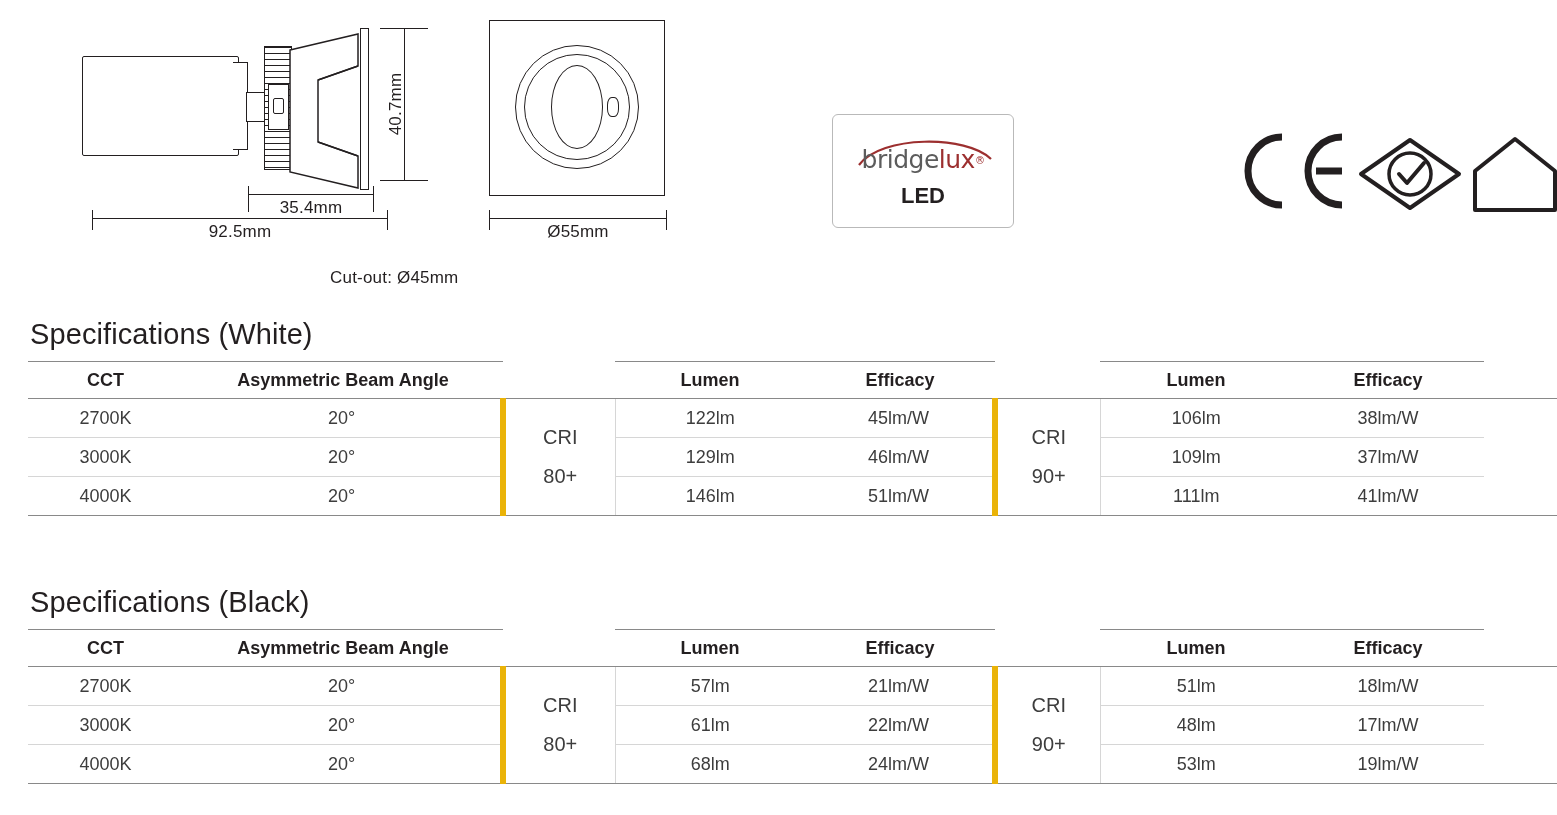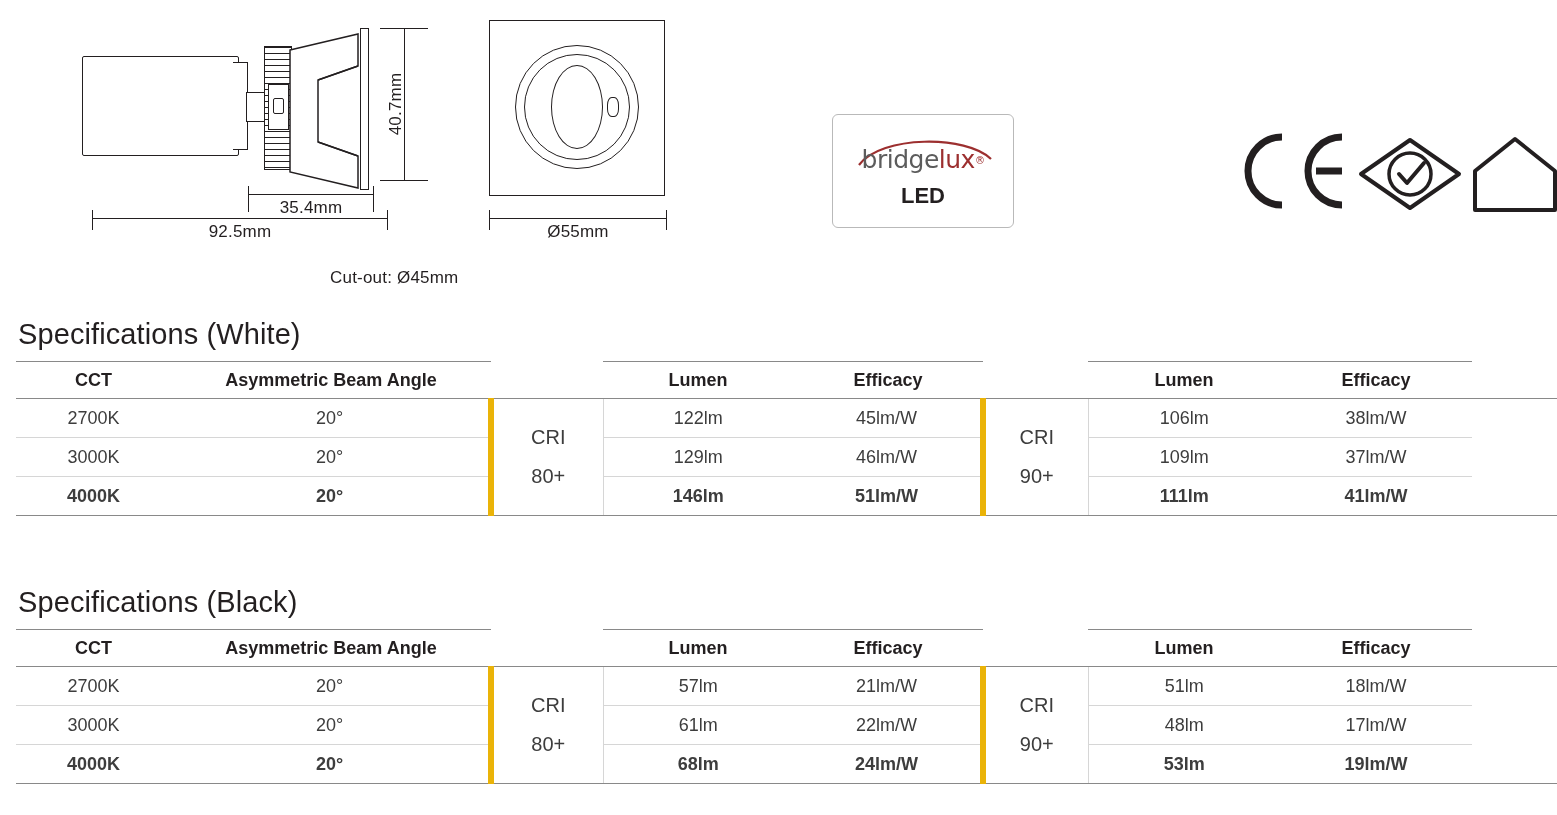--- a/index.html
+++ b/index.html
@@ -365,21 +365,21 @@
     position: absolute;
     left: 640px;
     top: 30px;
     width: 86px;
     height: 78px;
   }
 
   
   .section {
     position: absolute;
-    left: 4px;
+    left: 16px;
     width: 1235px;
   }
   .section-title {
     font-family: "Liberation Sans", sans-serif;
     font-size: 29px;
     font-weight: 400;
     color: #231f20;
     padding-left: 14px;
     margin-bottom: 10px;
     letter-spacing: 0.1px;
@@ -406,21 +406,20 @@
   }
   .hdr-row th.blank { border-top: none; }
   .data-row td {
     font-size: 18px;
     color: #3d3d3d;
     height: 38px;
     border-bottom: 1px solid #d6d6d6;
   }
   .data-row.last td {
     border-bottom: 1.4px solid #898989;
-    font-weight: bold;
   }
   td.cri-cell {
     font-size: 20px;
     color: #3d3d3d;
     border-left: 6px solid #eab308;
     border-right: 1px solid #d6d6d6;
     border-bottom: 1.4px solid #898989 !important;
     line-height: 1.55;
   }
   td.spacer-cell {

